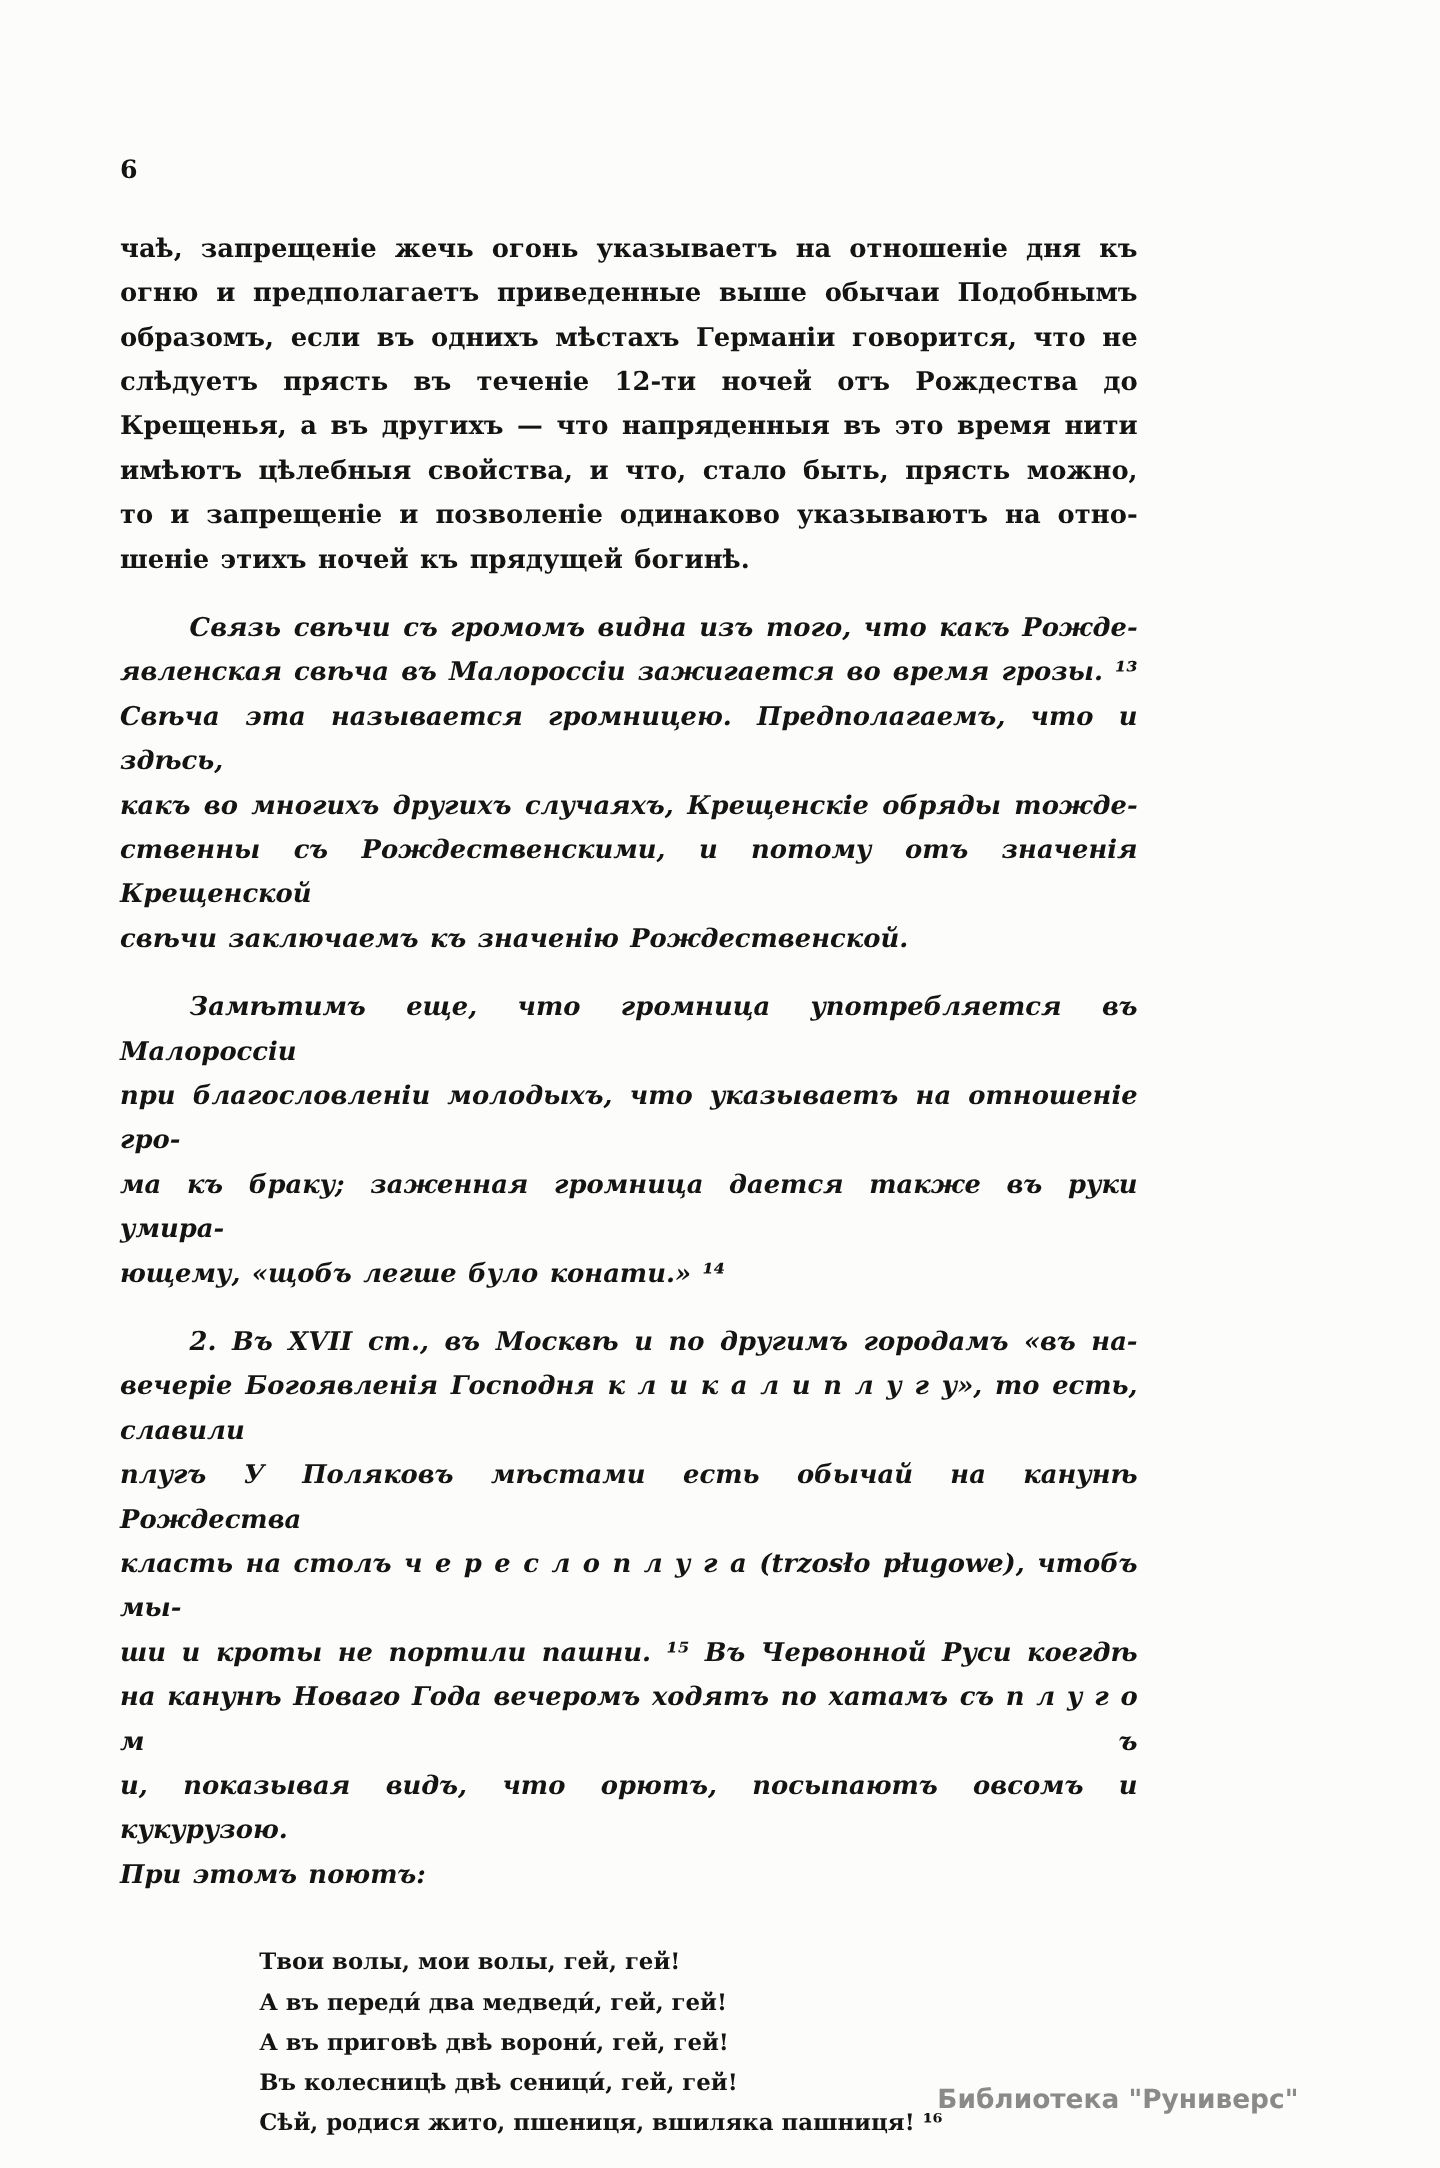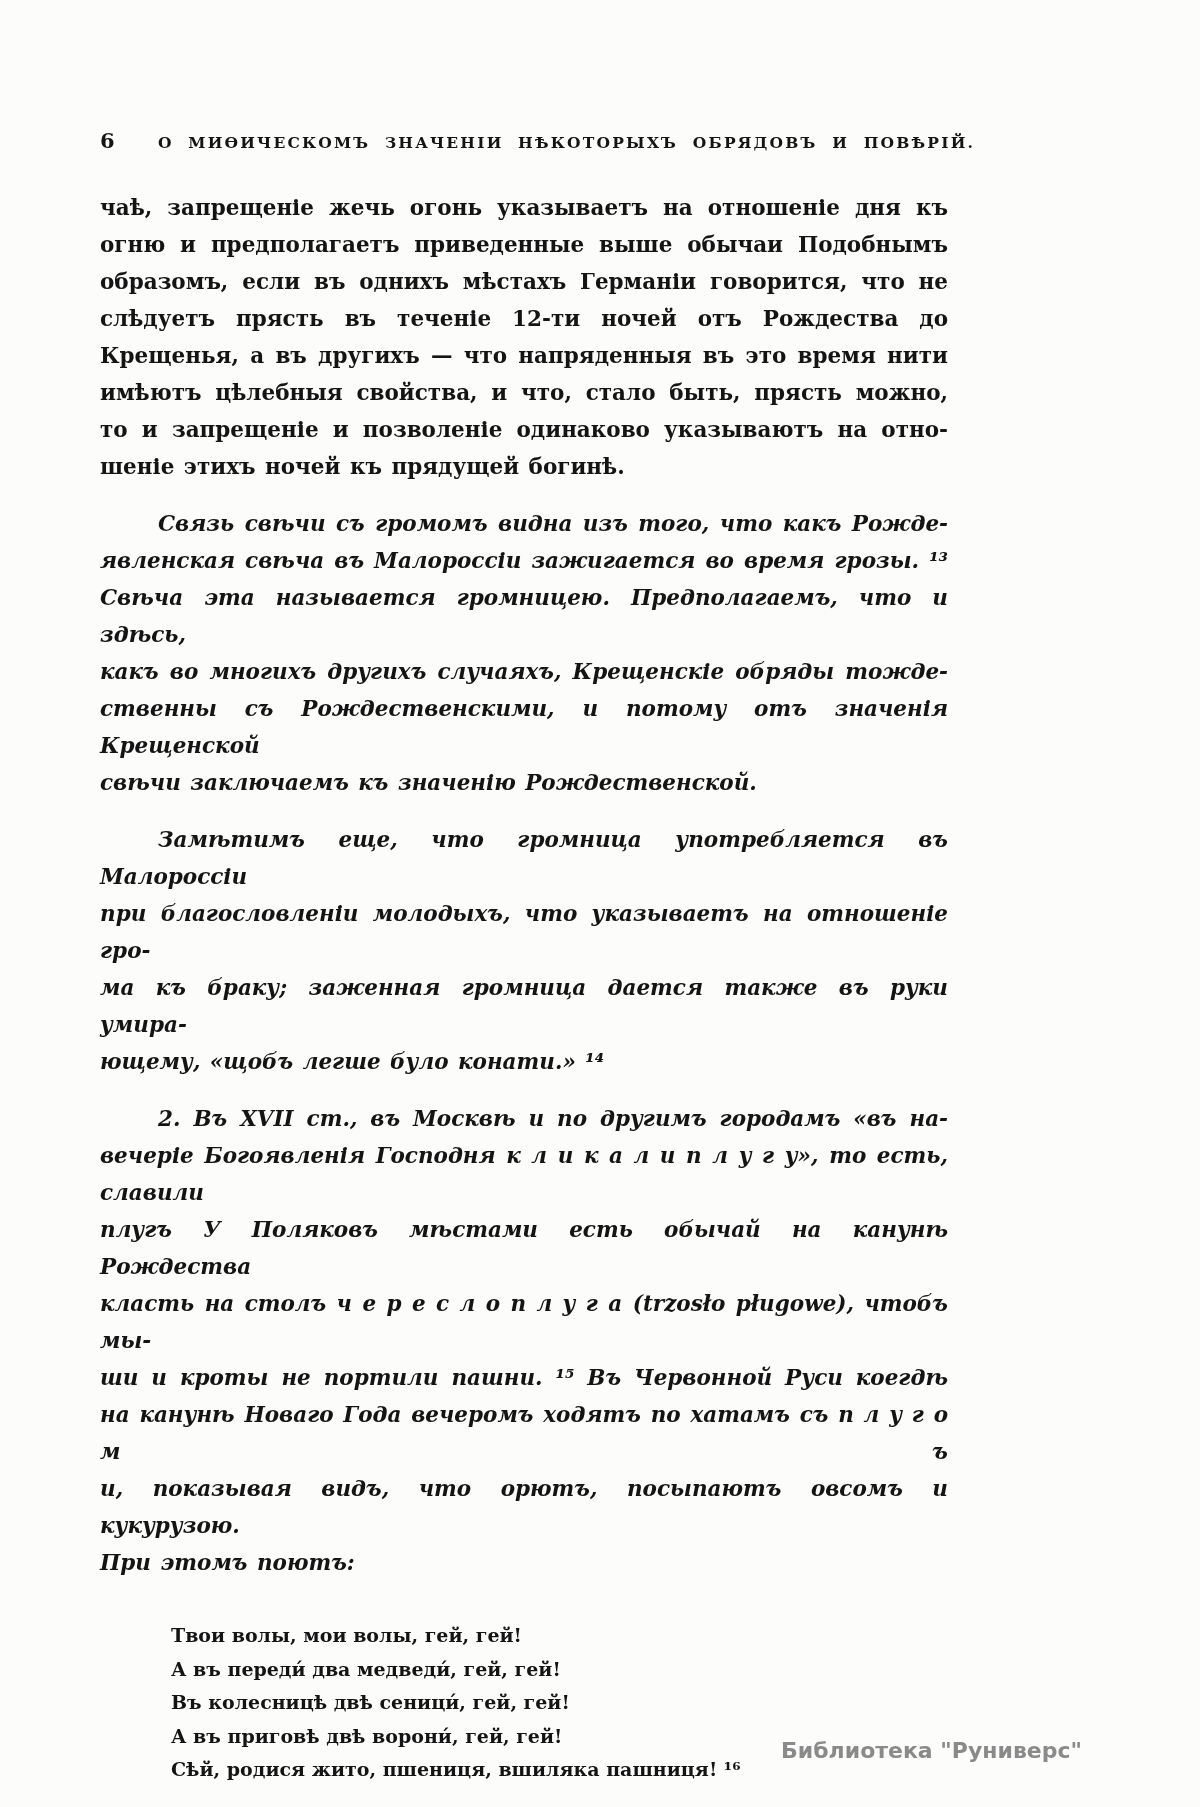--- a/index.html
+++ b/index.html
@@ -55,21 +55,21 @@
     word-spacing: 2px;
   }
   .line.lastline {
     text-align: left;
     text-align-last: left;
   }
   .line.firstline { text-indent: 58px; }
   
   .verse {
     margin-top: 38px;
-    margin-left: 71px;
+    margin-left: 116px;
     font-size: 19px;
     font-weight: bold;
     line-height: 33.5px;
   }
   
   .footnote-rule {
     margin-top: 32px;
     margin-left: 20px;
     width: 212px;
     height: 0;
@@ -101,21 +101,20 @@
   }
 </style>
 </head>
 <body>
 
 <div class="page">
   <div class="column">
 
     <div class="running-head">
       <div class="page-number">6</div>
-      <div class="running-title">О МИѲИЧЕСКОМЪ ЗНАЧЕНІИ НѢКОТОРЫХЪ ОБРЯДОВЪ И ПОВѢРІЙ.</div>
       <div style="width:58px;flex:0 0 auto"></div>
     </div>
 
     <div class="bodytext">
 
       <div class="para">
         <div class="line">чаѣ, запрещеніе жечь огонь указываетъ на отношеніе дня къ</div>
         <div class="line">огню и предполагаетъ приведенные выше обычаи Подобнымъ</div>
         <div class="line">образомъ, если въ однихъ мѣстахъ Германіи говорится, что не</div>
         <div class="line">слѣдуетъ прясть въ теченіе 12-ти ночей отъ Рождества до</div>
@@ -150,22 +149,22 @@
         <div class="line">на канунѣ Новаго Года вечеромъ ходятъ по хатамъ съ п л у г о м ъ</div>
         <div class="line">и, показывая видъ, что орютъ, посыпаютъ овсомъ и кукурузою.</div>
         <div class="line lastline">При этомъ поютъ:</div>
       </div>
 
     </div>
 
     <div class="verse">
       <div class="verse-line">Твои волы, мои волы, гей, гей!</div>
       <div class="verse-line">А въ переди́ два медведи́, гей, гей!</div>
+      <div class="verse-line">А въ приговѣ двѣ ворони́, гей, гей!</div>
       <div class="verse-line">Въ колесницѣ двѣ сеници́, гей, гей!</div>
-      <div class="verse-line">А въ приговѣ двѣ ворони́, гей, гей!</div>
       <div class="verse-line">Сѣй, родися жито, пшениця, вшиляка пашниця! ¹⁶</div>
     </div>
 
     <div class="footnote-rule"></div>
 
     <div class="footnotes">
       <div class="footnote">
         <span class="fn-marker">13</span><span>Шейковскій II, 22.</span>
       </div>
       <div class="footnote">

